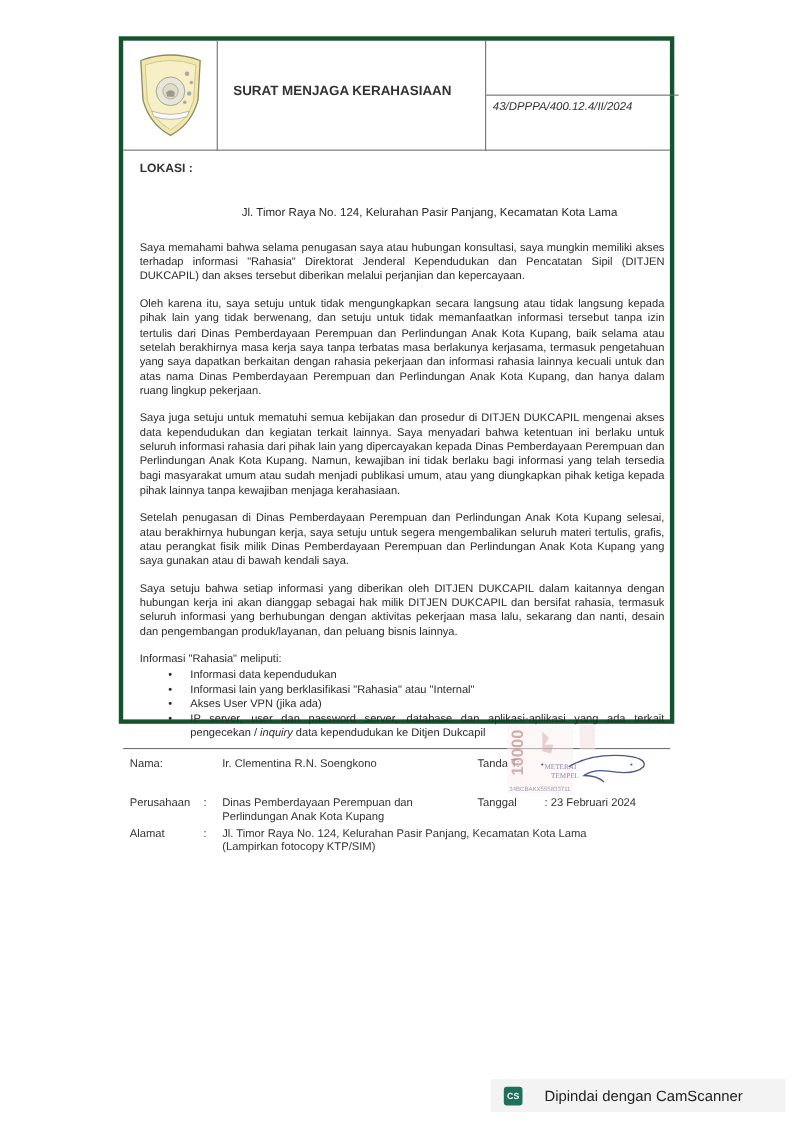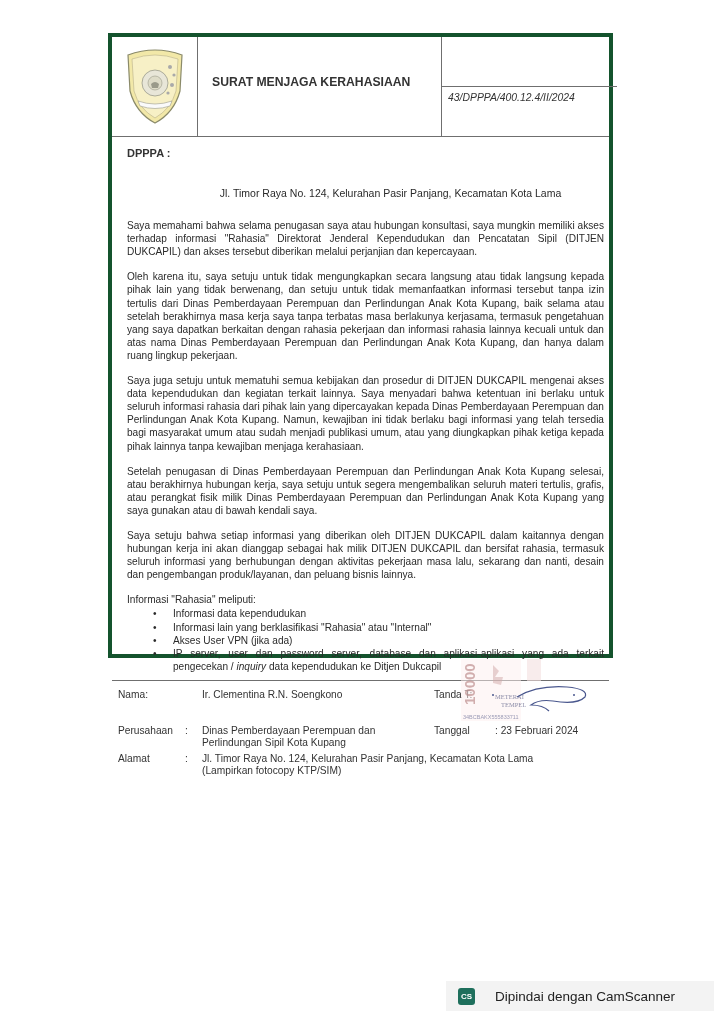--- a/index.html
+++ b/index.html
@@ -81,21 +81,21 @@
       <div class="doc-title">SURAT MENJAGA KERAHASIAAN</div>
     </div>
     <div class="num-cell">
       <div class="num-top"></div>
       <div class="doc-number">43/DPPPA/400.12.4/II/2024</div>
     </div>
   </div>
 
   <div class="body">
     <div class="loc-row">
-      <div class="loc-label">DPPPA :</div>
+      <div class="loc-label">LOKASI :</div>
     </div>
     <div class="loc-addr">Jl. Timor Raya No. 124, Kelurahan Pasir Panjang, Kecamatan Kota Lama</div>
     <div class="gap18"></div>
 
     <p class="para">Saya memahami bahwa selama penugasan saya atau hubungan konsultasi, saya mungkin memiliki akses terhadap informasi "Rahasia" Direktorat Jenderal Kependudukan dan Pencatatan Sipil (DITJEN DUKCAPIL) dan akses tersebut diberikan melalui perjanjian dan kepercayaan.</p>
     <p class="para">Oleh karena itu, saya setuju untuk tidak mengungkapkan secara langsung atau tidak langsung kepada pihak lain yang tidak berwenang, dan setuju untuk tidak memanfaatkan informasi tersebut tanpa izin tertulis dari Dinas Pemberdayaan Perempuan dan Perlindungan Anak Kota Kupang, baik selama atau setelah berakhirnya masa kerja saya tanpa terbatas masa berlakunya kerjasama, termasuk pengetahuan yang saya dapatkan berkaitan dengan rahasia pekerjaan dan informasi rahasia lainnya kecuali untuk dan atas nama Dinas Pemberdayaan Perempuan dan Perlindungan Anak Kota Kupang, dan hanya dalam ruang lingkup pekerjaan.</p>
     <p class="para">Saya juga setuju untuk mematuhi semua kebijakan dan prosedur di DITJEN DUKCAPIL mengenai akses data kependudukan dan kegiatan terkait lainnya. Saya menyadari bahwa ketentuan ini berlaku untuk seluruh informasi rahasia dari pihak lain yang dipercayakan kepada Dinas Pemberdayaan Perempuan dan Perlindungan Anak Kota Kupang. Namun, kewajiban ini tidak berlaku bagi informasi yang telah tersedia bagi masyarakat umum atau sudah menjadi publikasi umum, atau yang diungkapkan pihak ketiga kepada pihak lainnya tanpa kewajiban menjaga kerahasiaan.</p>
     <p class="para">Setelah penugasan di Dinas Pemberdayaan Perempuan dan Perlindungan Anak Kota Kupang selesai, atau berakhirnya hubungan kerja, saya setuju untuk segera mengembalikan seluruh materi tertulis, grafis, atau perangkat fisik milik Dinas Pemberdayaan Perempuan dan Perlindungan Anak Kota Kupang yang saya gunakan atau di bawah kendali saya.</p>
     <p class="para">Saya setuju bahwa setiap informasi yang diberikan oleh DITJEN DUKCAPIL dalam kaitannya dengan hubungan kerja ini akan dianggap sebagai hak milik DITJEN DUKCAPIL dan bersifat rahasia, termasuk seluruh informasi yang berhubungan dengan aktivitas pekerjaan masa lalu, sekarang dan nanti, desain dan pengembangan produk/layanan, dan peluang bisnis lainnya.</p>
 
@@ -123,21 +123,21 @@
       <text x="6" y="62" font-size="5.5" fill="#8a8aaa" font-family="Liberation Sans, sans-serif">34BCBAKX555833711</text>
       <path d="M60 40 Q80 28 110 30 Q132 32 128 40 Q120 48 96 44 Q82 42 74 48 Q86 48 92 54" fill="none" stroke="#2a3a7a" stroke-width="1.2"></path>
       <circle cx="117" cy="38" r="1" fill="#2a3a7a"></circle>
       <circle cx="36" cy="38" r="1" fill="#2a3a7a"></circle>
     </svg>
 
     <div class="sig-item" style="left:6px; top:44px;">Perusahaan</div>
     <div class="sig-item" style="left:73px; top:44px;">:</div>
     <div class="sig-item" style="left:90px; top:44px; line-height:12px;">
       <div>Dinas Pemberdayaan Perempuan dan</div>
-      <div>Perlindungan Sipil Kota Kupang</div>
+      <div>Perlindungan Anak Kota Kupang</div>
     </div>
     <div class="sig-item" style="left:322px; top:44px;">Tanggal</div>
     <div class="sig-item" style="left:383px; top:44px;">: 23 Februari 2024</div>
 
     <div class="sig-item" style="left:6px; top:72px;">Alamat</div>
     <div class="sig-item" style="left:73px; top:72px;">:</div>
     <div class="sig-item" style="left:90px; top:72px; line-height:12px;">
       <div>Jl. Timor Raya No. 124, Kelurahan Pasir Panjang, Kecamatan Kota Lama</div>
       <div>(Lampirkan fotocopy KTP/SIM)</div>
     </div>

